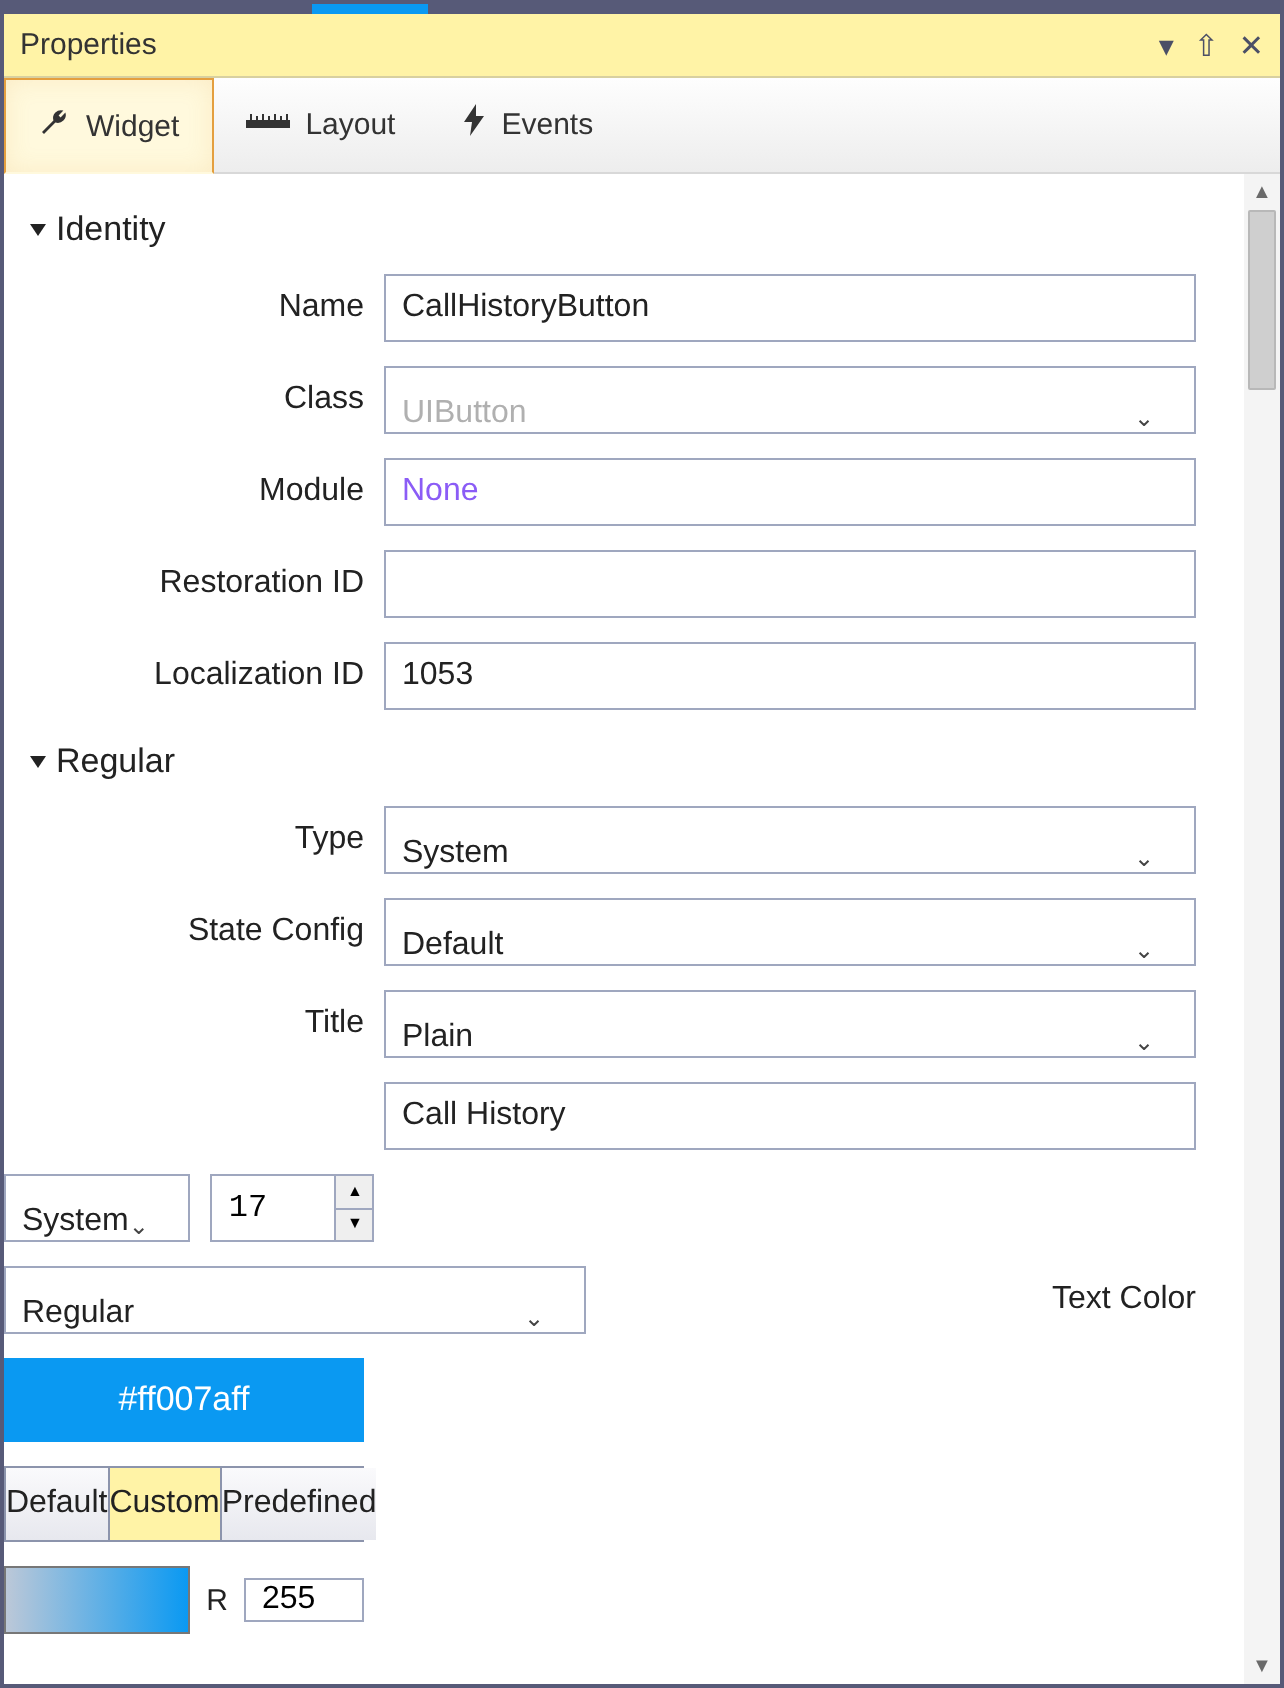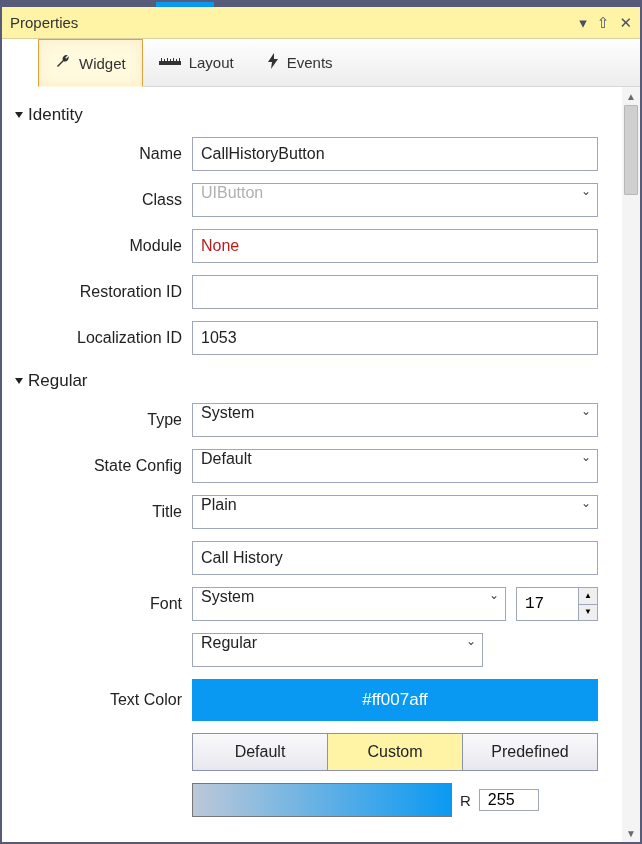--- a/index.html
+++ b/index.html
@@ -39,21 +39,20 @@
   .titlebar .win-icons {
     display: flex; gap: 10px; align-items: center;
     color: #4b4f66;
   }
   .titlebar .win-icons span { cursor: pointer; }
   .tabs {
     display: flex; align-items: stretch;
     height: 48px;
     background: linear-gradient(#fefefe, #ededed);
     border-bottom: 1px solid #d8d8d8;
-    margin-left: 36px;
   }
   .tab {
     display: flex; align-items: center; gap: 8px;
     padding: 0 16px;
     border-right: 1px solid transparent;
     cursor: pointer;
     color: #333;
   }
   .tab.active {
     background: #fff9dd;
@@ -118,24 +117,24 @@
   input.text, .combo, .ro {
     width:100%;
     height:34px;
     border:1px solid #9fa7bf;
     background:#fff;
     padding:0 8px;
     font-size:16px;
     font-family:inherit;
     color:#222;
   }
-  .ro.placeholder { color:#b91c1c; }
+  .ro.placeholder { color:#8b5cf6; }
   .combo {
-    display:flex; align-items:flex-start; justify-content:space-between;
-    cursor:pointer; padding-right:6px;
+    display:flex; align-items:flex-end; justify-content:space-between;
+    cursor:pointer; padding-right:20px;
   }
   .combo .chev-down {
     font-size:12px; color:#444;
   }
   .combo.disabled { color:#b0b0b0; }
 
   .spinner {
     display:flex;
     height:34px;
   }
@@ -292,21 +291,20 @@
 
         <div class="lbl">Title</div>
         <div class="combo">
           <span>Plain</span>
           <span class="chev-down">⌄</span>
         </div>
 
         <div></div>
         <input class="text" value="Call History" style="">
 
-        <div class="lbl">Font</div>
         <div class="font-row1">
           <div class="combo" style="flex:1">
             <span>System</span>
             <span class="chev-down">⌄</span>
           </div>
           <div class="spinner">
             <input value="17" style="">
             <div class="btns">
               <button>▲</button>
               <button>▼</button>

